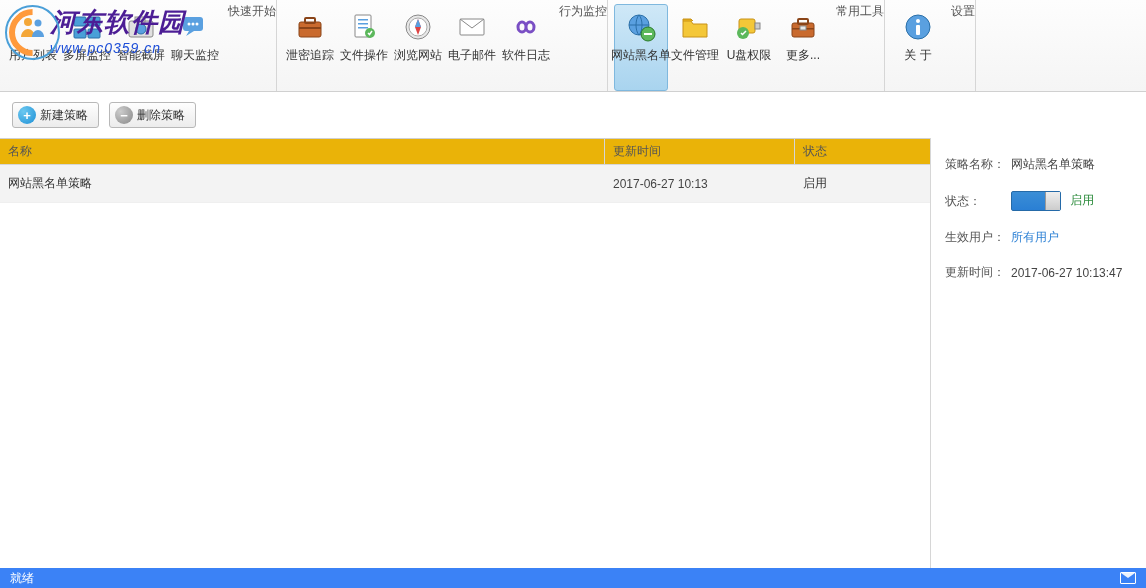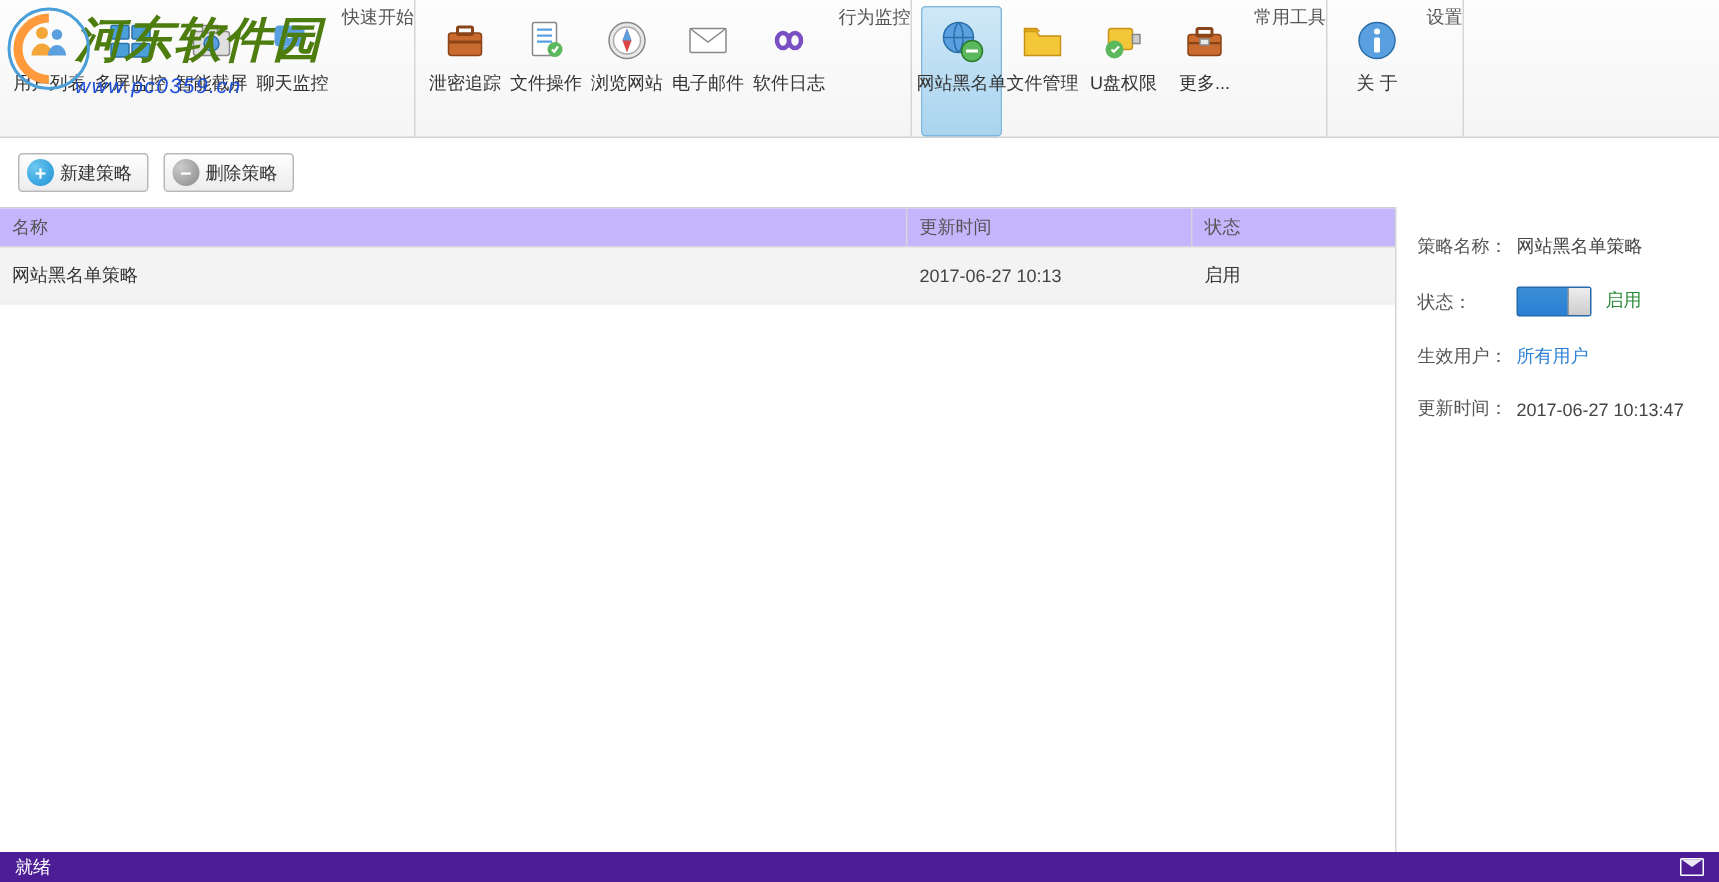--- a/index.html
+++ b/index.html
@@ -1,20 +1,20 @@
 <!DOCTYPE html>
 <html><head>
   <meta charset="utf-8">
   <style>
     * { margin: 0; padding: 0; box-sizing: border-box; font-family: "Microsoft YaHei", Arial, sans-serif; }
     body { width: 1146px; height: 588px; background: #fff; overflow: hidden; font-size: 12px; color: #333; position: relative; }
 
     
     .watermark { position: absolute; top: 5px; left: 5px; z-index: 1000; pointer-events: none; }
-    .wm-title { font-size: 32px; font-weight: bold; color: #4d7c0f; font-style: italic; letter-spacing: 1px; }
+    .wm-title { font-size: 26px; font-weight: bold; color: #4c1d95; font-style: italic; letter-spacing: 1px; }
     .wm-url { font-size: 14px; color: #1d4ed8; font-style: italic; letter-spacing: 1px; }
     .wm-logo { position: absolute; left: 0; top: 0; width: 55px; height: 55px; border: 2px solid #4a9fd8; border-radius: 50%; display: flex; align-items: center; justify-content: center; }
     .wm-logo::before { content: ""; position: absolute; width: 35px; height: 35px; border: 6px solid #ff9a3c; border-radius: 50%; border-top-color: transparent; border-right-color: transparent; transform: rotate(45deg); }
 
     
     .ribbon { display: flex; border-bottom: 1px solid #d0d0d0; background: linear-gradient(#fdfdfd, #f5f5f5); height: 92px; }
     .ribbon-group { border-right: 1px solid #d6d6d6; display: flex; flex-direction: row; }
     .ribbon-items { display: flex; padding: 4px 6px 0; flex: 1; }
     .ribbon-item { width: 54px; display: flex; flex-direction: column; align-items: center; justify-content: flex-start; padding-top: 6px; cursor: pointer; border: 1px solid transparent; border-radius: 3px; }
     .ribbon-item.active { background: linear-gradient(#cfe8f7, #a9d4ef); border: 1px solid #7fb8de; }
@@ -25,41 +25,41 @@
     
     .toolbar { display: flex; gap: 10px; padding: 10px 12px; }
     .btn { display: inline-flex; align-items: center; gap: 4px; border: 1px solid #b8b8b8; border-radius: 3px; background: linear-gradient(#fefefe, #ececec); padding: 3px 10px 3px 5px; cursor: pointer; font-size: 12px; }
     .btn-icon { width: 18px; height: 18px; border-radius: 50%; display: flex; align-items: center; justify-content: center; color: #fff; font-size: 13px; font-weight: bold; }
     .btn-icon.add { background: radial-gradient(circle at 30% 30%, #6cc8f0, #1e90d6); }
     .btn-icon.del { background: radial-gradient(circle at 30% 30%, #ccc, #888); }
 
     
     .main { display: flex; height: calc(100% - 92px - 44px - 20px); }
     .list { flex: 1; border-top: 1px solid #d0d0d0; }
-    .list-header { display: flex; background: #c4b5fd; border-bottom: 1px solid #d6d6d6; height: 26px; align-items: flex-start; }
+    .list-header { display: flex; background: #eab308; border-bottom: 1px solid #d6d6d6; height: 26px; align-items: flex-start; }
     .list-header > div { padding: 0 8px; border-right: 1px solid #d6d6d6; height: 100%; display: flex; align-items: center; color: #555; }
     .col-name { flex: 1; }
     .col-time { width: 190px; }
     .col-status { width: 135px; border-right: none !important; }
     .list-row { display: flex; height: 38px; align-items: center; border-bottom: 1px solid #efefef; background: #f3f3f3; }
     .list-row > div { padding: 0 8px; }
     .list-row .col-time { color: #444; }
 
     
     .detail { width: 216px; border-left: 1px solid #d6d6d6; padding: 18px 14px; }
     .detail-row { display: flex; margin-bottom: 18px; font-size: 12px; align-items: center; }
     .detail-label { width: 66px; color: #555; }
     .detail-value { flex: 1; color: #444; }
     .detail-value a { color: #2a7fd4; text-decoration: none; }
     .toggle { width: 50px; height: 20px; background: linear-gradient(#3b8ed6, #2a7fd4); border: 1px solid #256aa8; border-radius: 2px; position: relative; display: inline-block; vertical-align: middle; }
     .toggle::after { content: ""; position: absolute; right: 0; top: 0; width: 14px; height: 100%; background: linear-gradient(#eee, #ccc); border-left: 1px solid #999; }
     .toggle-text { color: #2a8a3a; margin-left: 6px; }
 
     
-    .statusbar { position: absolute; bottom: 0; left: 0; right: 0; height: 20px; background: #4c1d95; color: #fff; display: flex; align-items: center; padding: 0 10px; justify-content: space-between; font-size: 12px; }
+    .statusbar { position: absolute; bottom: 0; left: 0; right: 0; height: 20px; background: #3b82f6; color: #fff; display: flex; align-items: center; padding: 0 10px; justify-content: space-between; font-size: 12px; }
     .statusbar .envelope { width: 16px; height: 12px; border: 1px solid #fff; border-radius: 1px; position: relative; }
     .statusbar .envelope::before { content: ""; position: absolute; top: 0; left: 0; right: 0; height: 0; border-left: 7px solid transparent; border-right: 7px solid transparent; border-top: 5px solid rgba(255,255,255,0.9); }
 
     svg { display: block; }
   </style>
 </head>
 <body>
 
 <div class="watermark">
   <div class="wm-logo"></div>

